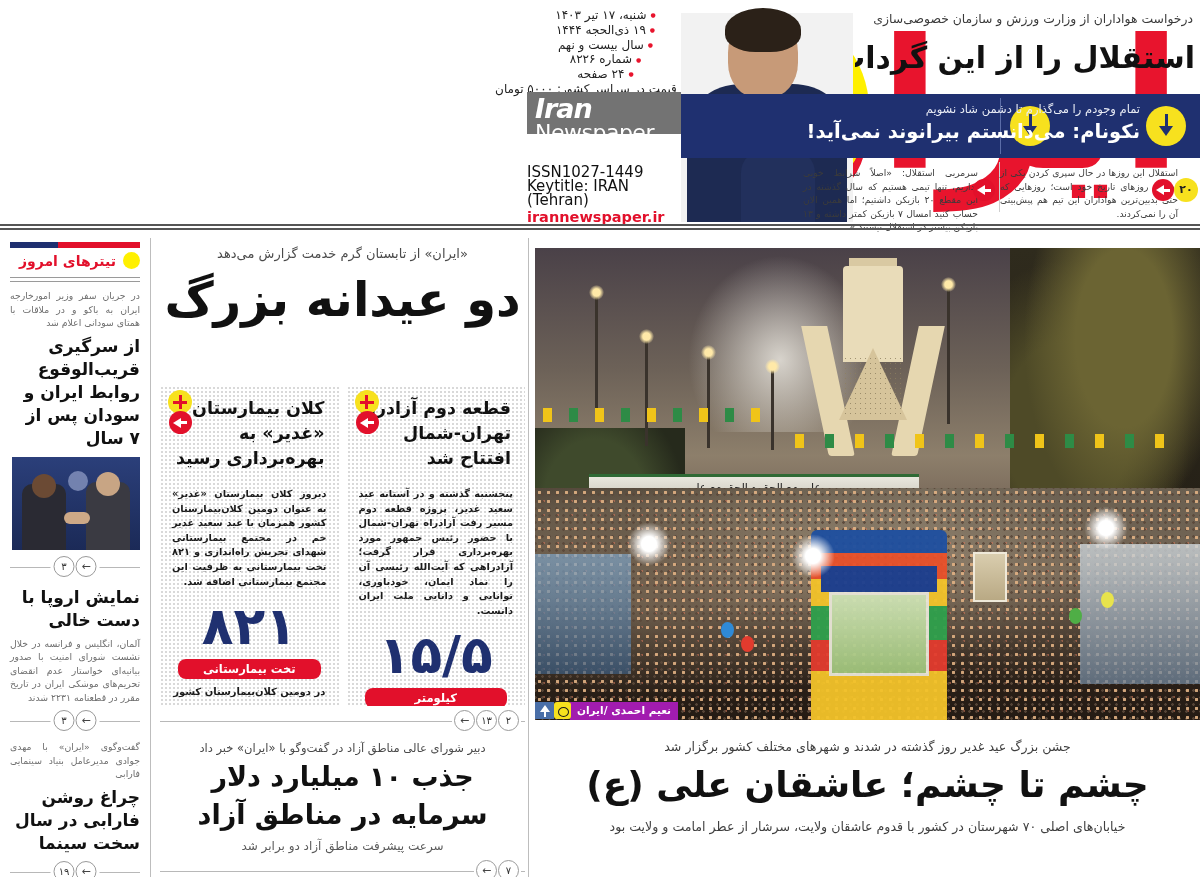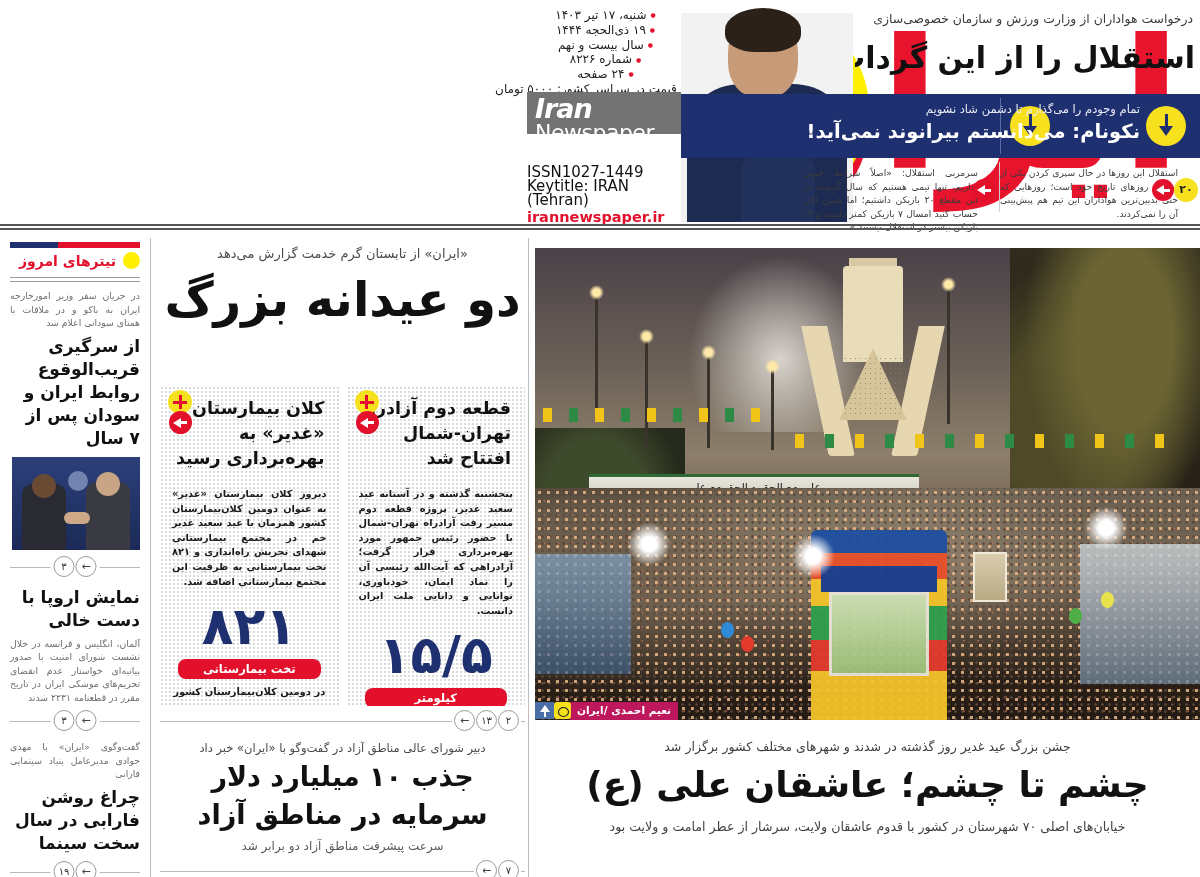--- a/index.html
+++ b/index.html
@@ -291,21 +291,21 @@
   .sidestall-r { position:absolute; right:0; bottom:36px; width:120px; height:140px;
     background:linear-gradient(#cfd7dc,#6d8196); opacity:.78;}
   .poster { position:absolute; left:438px; bottom:118px; width:34px; height:50px;
     background:linear-gradient(#d9cdae,#b9a984); border:2px solid #efe9d9;}
   .balloon { position:absolute; width:13px;height:16px;border-radius:50%; }
 
   .credit {
     position:absolute; left:0; bottom:0; height:19px; display:flex; align-items:center;
   }
   .credit .tag {
-    background:#be185d; color:#fff; font-size:10.5px; padding:2px 7px 3px 7px;
+    background:#a21caf; color:#fff; font-size:10.5px; padding:2px 7px 3px 7px;
     direction:rtl; line-height:13px; font-weight:bold;
   }
   .credit .cam {
     width:17px;height:17px;background:#f7e11e;border-radius:3px;margin-right:-1px;
     position:relative;
   }
   .credit .cam::after{content:"";position:absolute;left:4px;top:5px;width:9px;height:8px;border:1.6px solid #1c1c1c;border-radius:50%;}
   .credit .up {
     width:19px;height:17px;background:#4a6fa8;position:relative;
   }

